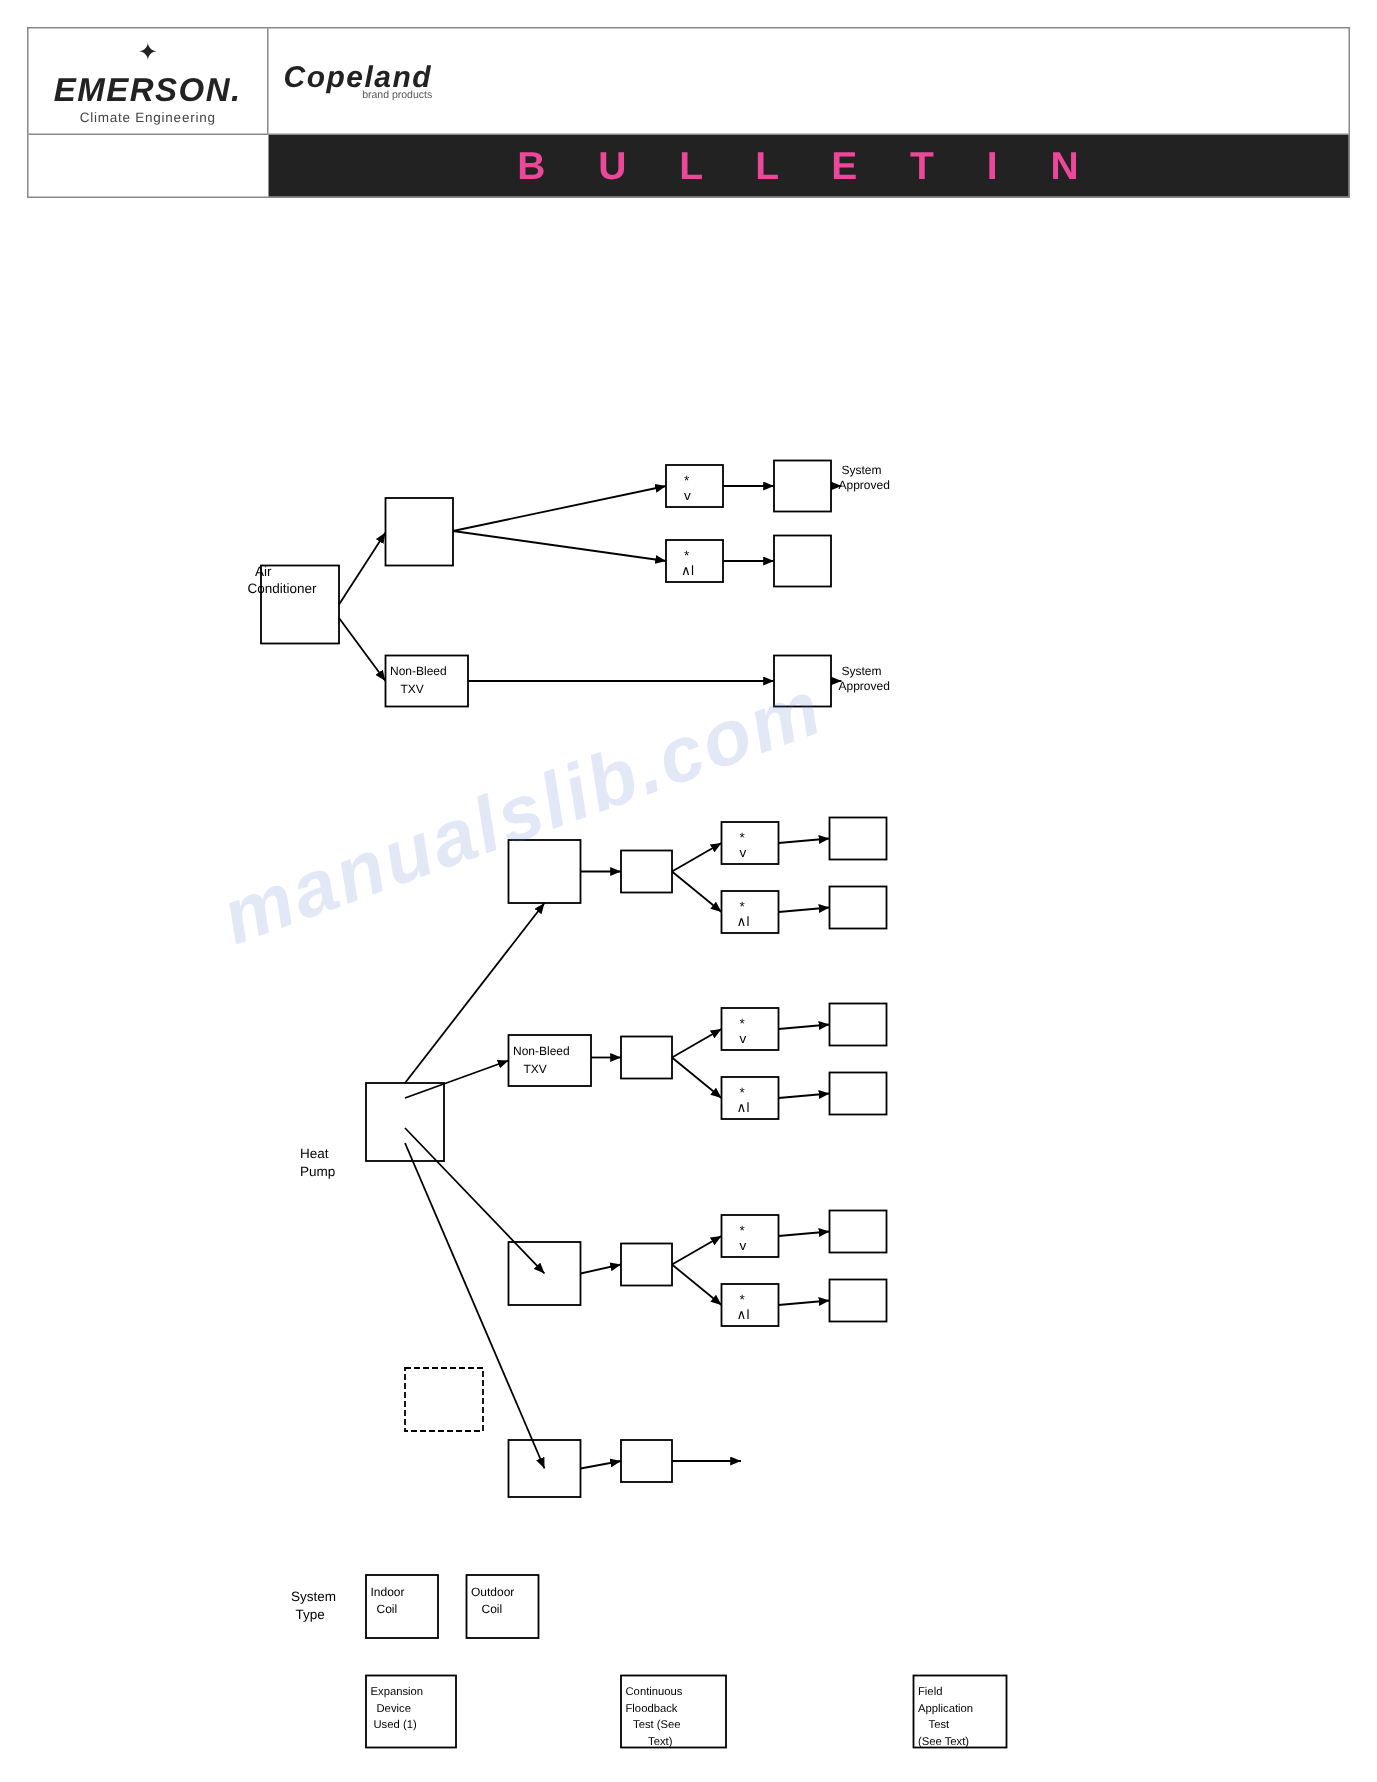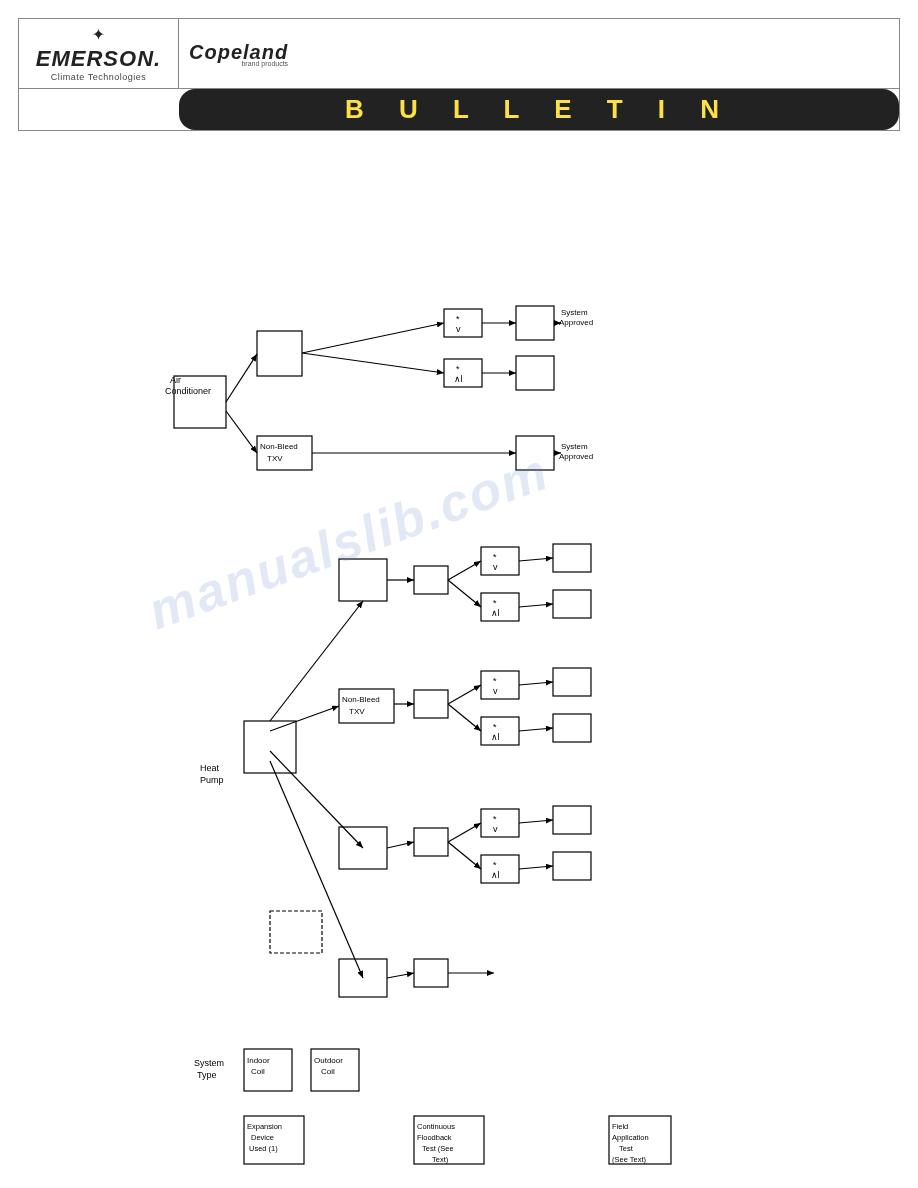--- a/index.html
+++ b/index.html
@@ -79,28 +79,27 @@
     }
     .copeland-sub {
       font-size: 7px;
       color: #555;
       display: block;
       text-align: right;
       margin-top: -4px;
     }
     .header-bulletin {
       background: #222;
-      color: #fde047;
+      color: #ec4899;
       text-align: center;
       font-size: 26px;
       font-weight: 700;
       letter-spacing: 14px;
       padding: 5px 0;
       margin-left: 160px;
-      border-radius: 16px;
     }
 
     
     .diagram-area {
       position: relative;
       margin: 0 18px;
       padding: 10px 0;
     }
 
     svg.diagram {
@@ -125,21 +124,21 @@
     }
   </style>
 </head>
 <body>
 
 <div class="header">
   <div class="header-top">
     <div class="header-logo">
       <span class="emerson-icon">✦</span>
       <span class="emerson-text">EMERSON.</span>
-      <span class="emerson-sub">Climate Technologies</span>
+      <span class="emerson-sub">Climate Engineering</span>
     </div>
     <div class="header-brand">
       <div>
         <span class="copeland-text">Copeland</span>
         <span class="copeland-sub">brand products</span>
       </div>
     </div>
   </div>
   <div class="header-bulletin">B U L L E T I N</div>
 </div>

